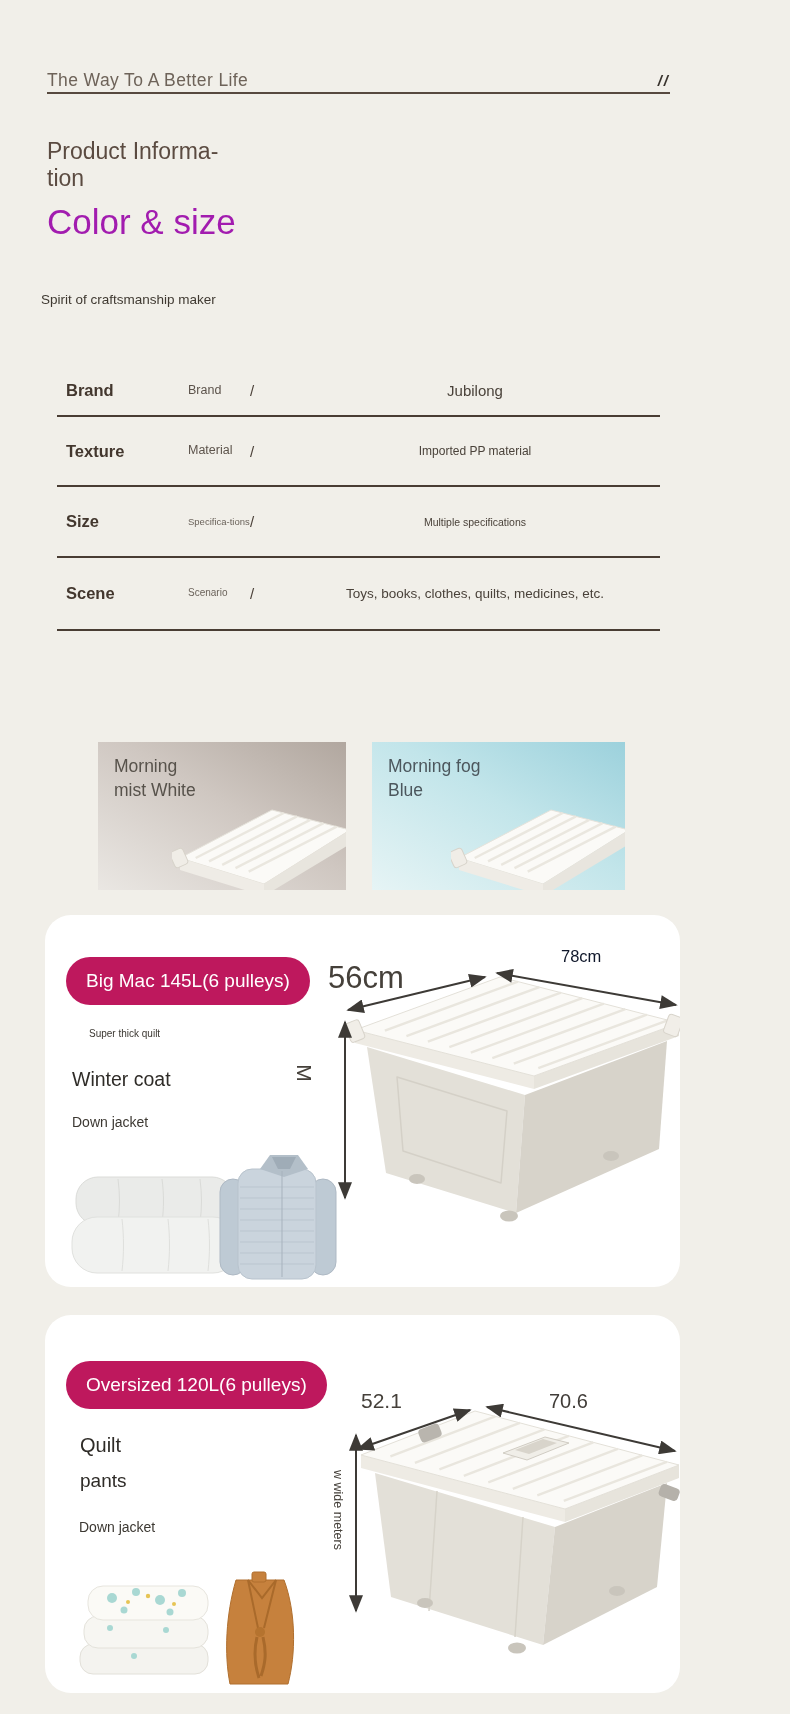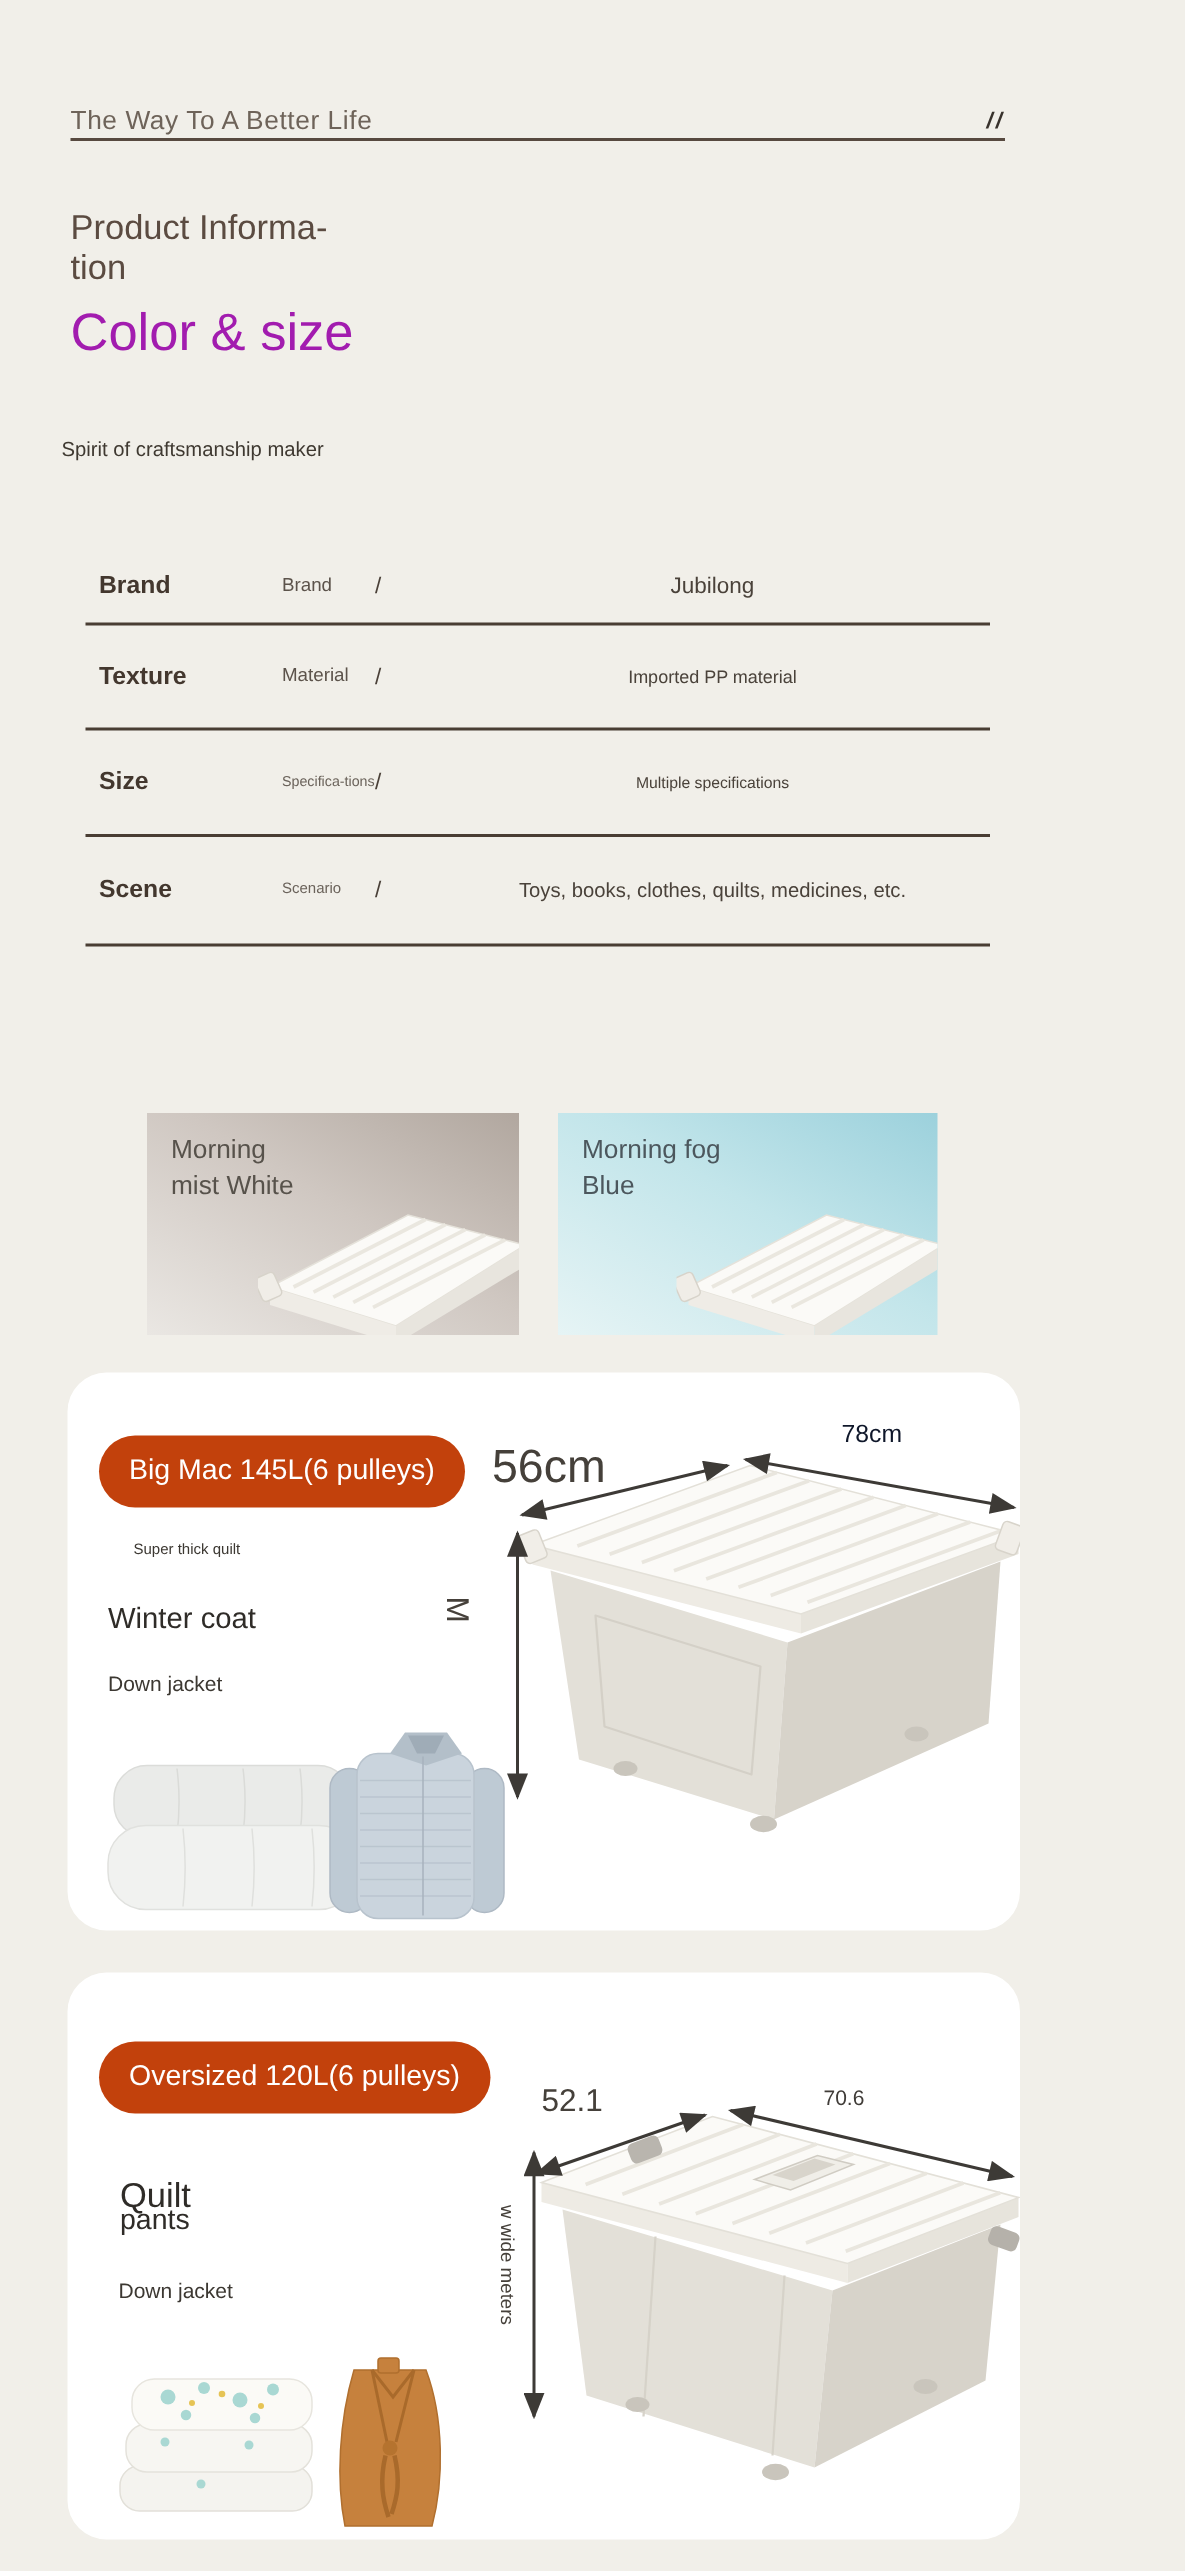--- a/index.html
+++ b/index.html
@@ -40,41 +40,41 @@
   .swatch.white { left:98px; width:248px; background:linear-gradient(to bottom left, #b1a79f 0%, #cfc7c1 45%, #eae7e3 100%); }
   .swatch.blue  { left:372px; width:253px; background:linear-gradient(to bottom left, #9cd1dc 0%, #c2e5ea 45%, #e6f4f5 100%); }
   .swatch-label { position:absolute; left:16px; top:13px; font-size:17.5px; line-height:1.35; color:#57524b; }
   .swatch.blue .swatch-label { color:#4c575d; }
   .swatch-box { position:absolute; right:-6px; bottom:-6px; }
 
   
   .card { position:absolute; left:45px; width:635px; background:#ffffff; border-radius:26px; }
   .card1 { top:915px; height:372px; }
   .card2 { top:1315px; height:378px; }
-  .badge { position:absolute; left:21px; display:inline-block; background:#c2410c; color:#ffffff; border-radius:27px; font-size:19px; line-height:48px; padding:0 20px; white-space:nowrap; }
+  .badge { position:absolute; left:21px; display:inline-block; background:#be185d; color:#ffffff; border-radius:27px; font-size:19px; line-height:48px; padding:0 20px; white-space:nowrap; }
   .card1 .badge { top:42px; }
   .card2 .badge { top:46px; }
   .scene { position:absolute; left:0; top:0; width:100%; height:100%; pointer-events:none; }
   .dim { position:absolute; color:#45403a; }
   .item { position:absolute; color:#3c3832; }
 
   
   .c1-item1 { left:44px; top:113px; font-size:10px; }
   .c1-item2 { left:27px; top:153px; font-size:19.5px; color:#2f2c28; }
   .c1-item3 { left:27px; top:199px; font-size:14px; }
   .c1-w { left:283px; top:45px; font-size:31px; }
   .c1-d { left:516px; top:32px; font-size:16.5px; color:#0f172a; }
   .c1-h { left:250px; top:146px; font-size:21px; transform:rotate(90deg); }
 
   
-  .c2-item1 { left:35px; top:119px; font-size:23px; color:#2f2c28;margin-top:16px; }
+  .c2-item1 { left:35px; top:119px; font-size:20px; color:#2f2c28; }
   .c2-item2 { left:35px; top:155px; font-size:19px; color:#2f2c28; }
   .c2-item3 { left:34px; top:204px; font-size:14px; }
   .c2-w { left:316px; top:74px; font-size:21px; }
-  .c2-d { left:504px; top:75px; font-size:14px; color:#413d39; }
+  .c2-d { left:504px; top:75px; font-size:20px; color:#413d39; }
   .c2-h { left:218px; top:188px; width:150px; text-align:center; font-size:12.5px; transform:rotate(90deg); }
 
   .illu { position:absolute; }
   .c1-illu { left:25px; top:228px; }
   .c2-illu { left:25px; top:243px; }
 </style>
 </head>
 <body>
 
 <div class="page">

